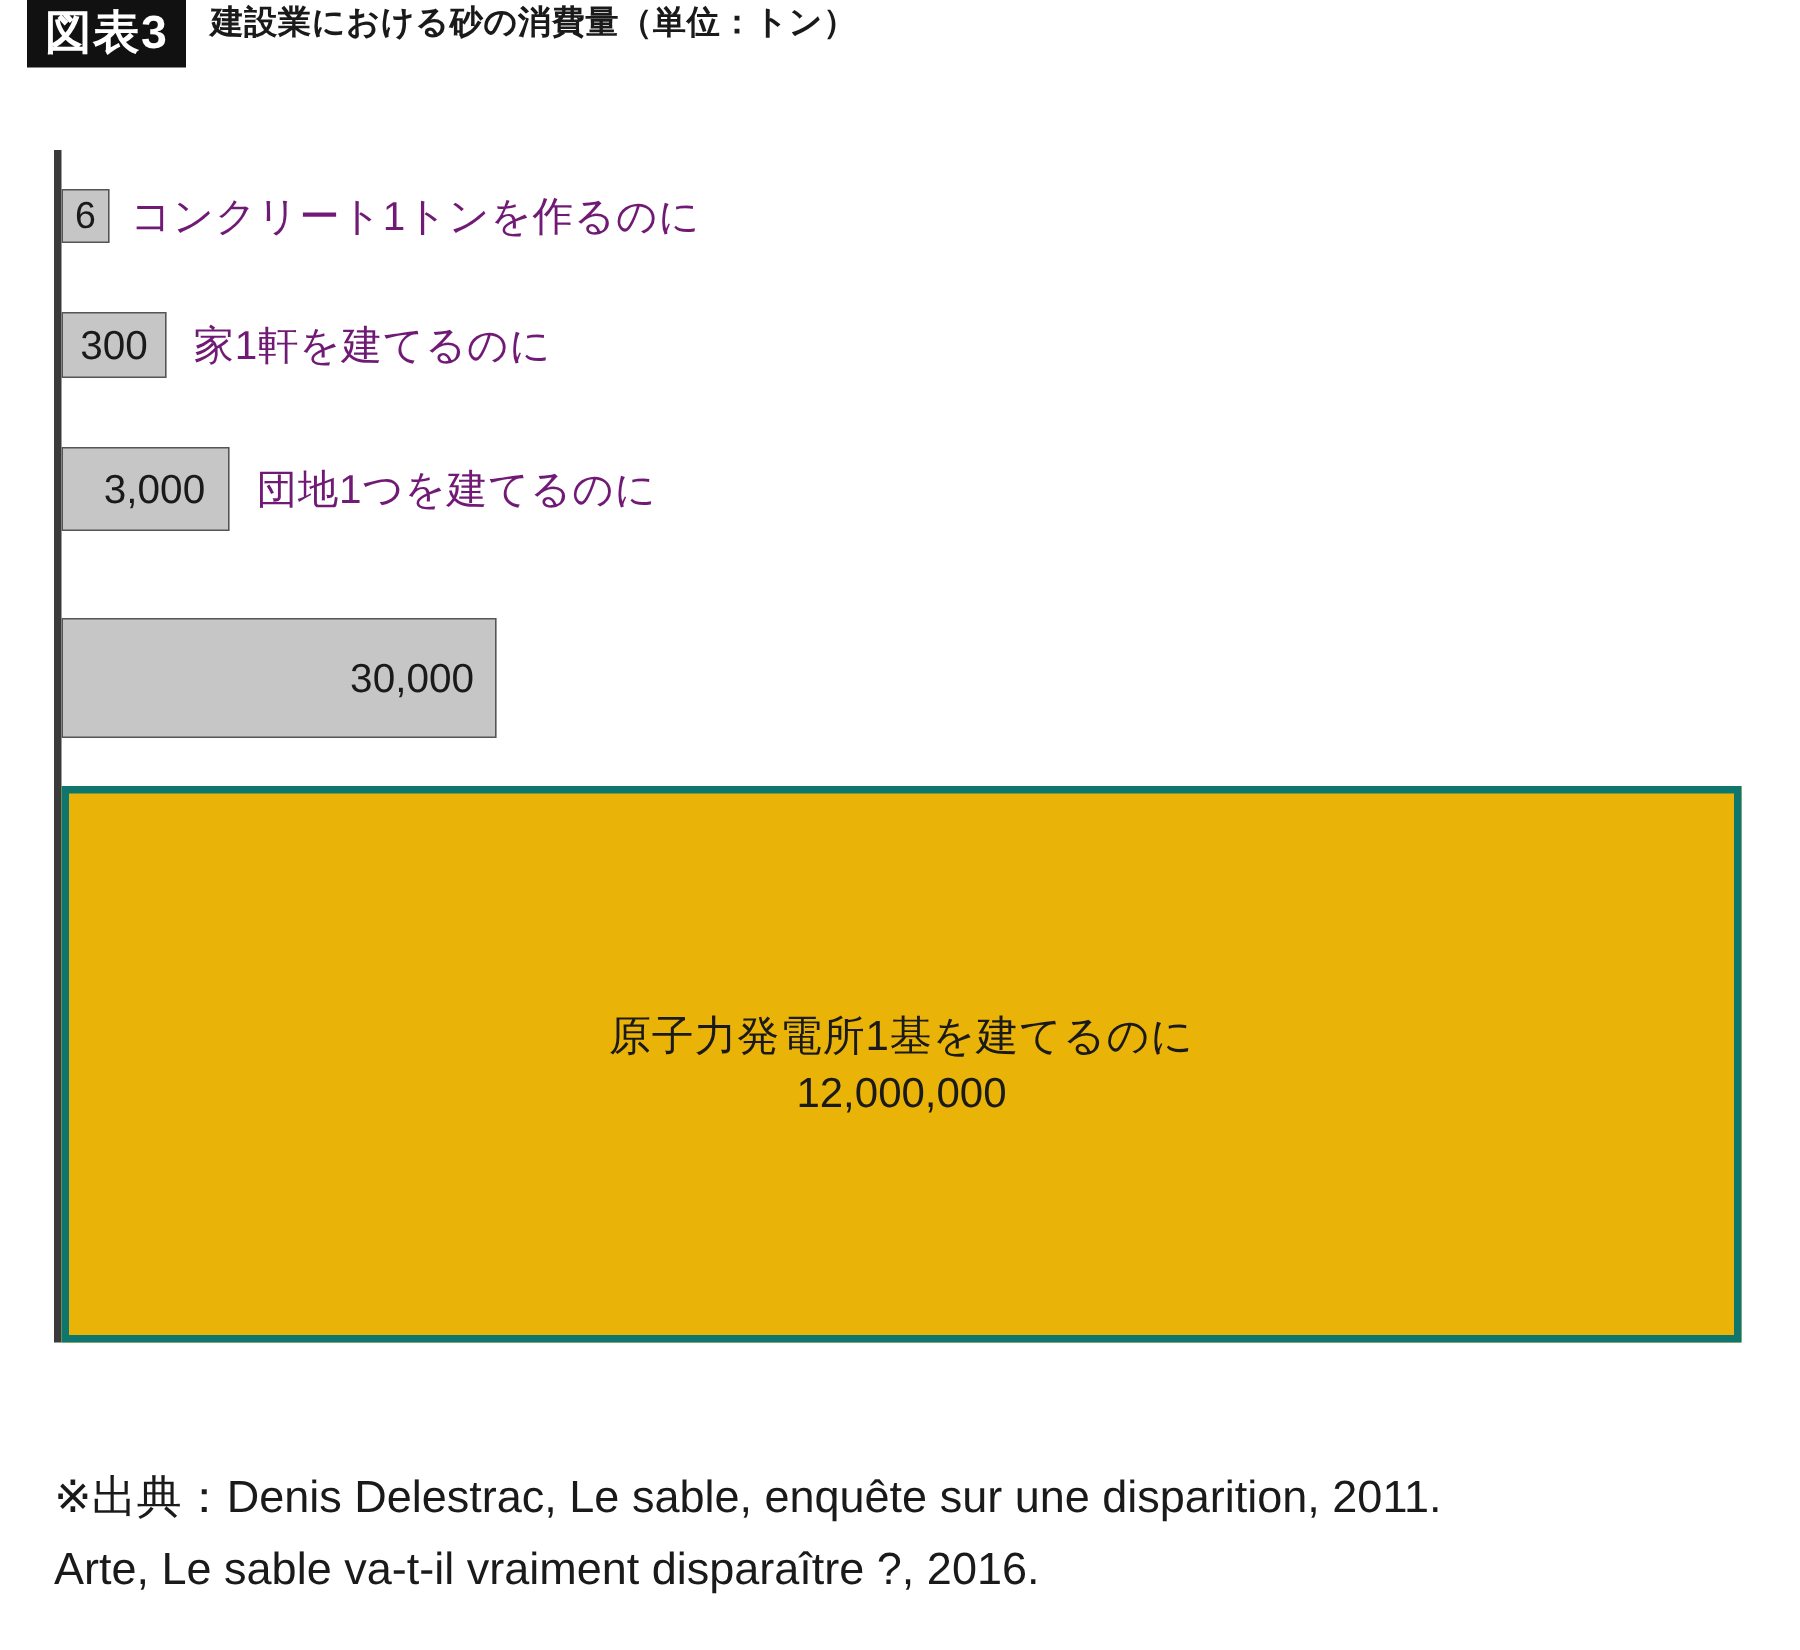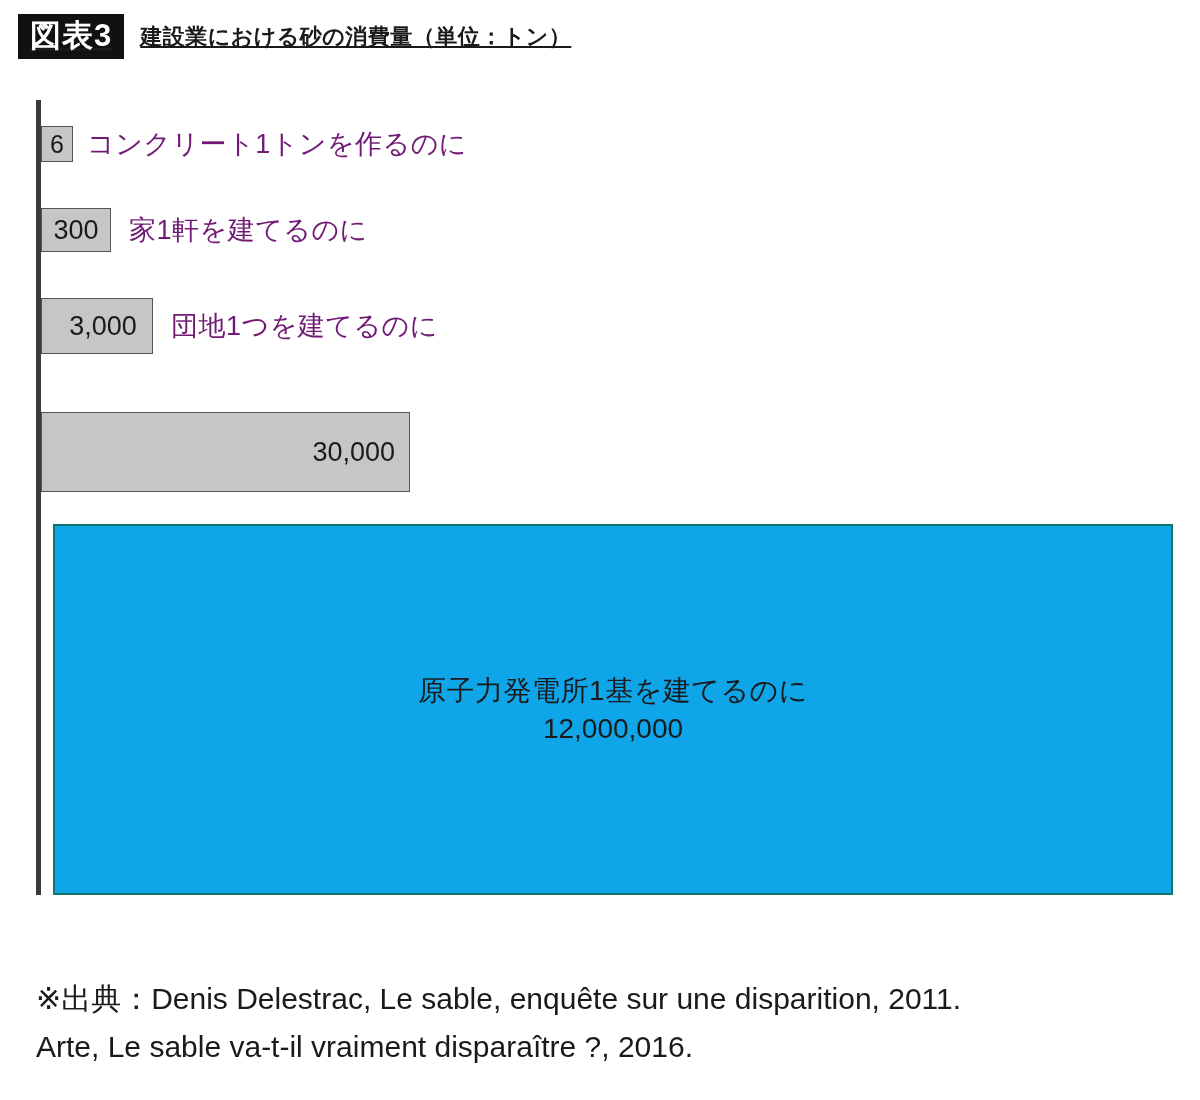--- a/index.html
+++ b/index.html
@@ -13,25 +13,24 @@
     font-family: "Liberation Sans", "DejaVu Sans", sans-serif;
     color: #1a1a1a;
     position: relative;
     overflow: hidden;
   }
 
   
   .title-row {
     position: absolute;
     left: 18px;
-    top: 14px;
-    display: flex;
-    align-items: center;
+    top: 0;
+    display: flex;
+    align-items: flex-start;
     gap: 16px;
-    text-decoration: underline;
   }
   .title-badge {
     background: #111111;
     color: #ffffff;
     font-size: 31px;
     font-weight: bold;
     letter-spacing: 1px;
     padding: 6px 12px 8px 12px;
     line-height: 1;
     white-space: nowrap;
@@ -98,32 +97,32 @@
 
   .row-1 { top: 108px; }
   .row-1 .bar { width: 70px; height: 44px; }
   .row-1 .bar .bar-value { padding-right: 0; width: 100%; text-align: center; font-size: 27px; }
 
   .row-2 { top: 198px; }
   .row-2 .bar { width: 112px; height: 56px; }
   .row-2 .bar .bar-value { padding-right: 0; width: 100%; text-align: center; margin-left: 12px; }
 
   .row-3 { top: 312px; }
-  .row-3 .bar { width: 369px; height: 80px; }
+  .row-3 .bar { width: 290px; height: 80px; }
   .row-3 .bar .bar-value { padding-right: 14px; }
 
   
   .big-block {
     position: absolute;
-    left: 17px;
+    left: 5px;
     top: 424px;
     width: 1120px;
     height: 371px;
-    background: #0ea5e9;
-    border: 2px solid #0f766e;
+    background: #eab308;
+    border: 5px solid #0f766e;
     box-sizing: border-box;
     display: flex;
     flex-direction: column;
     align-items: center;
     justify-content: center;
     text-align: center;
   }
   .big-block .big-label {
     font-size: 28px;
     color: #1a1a1a;

